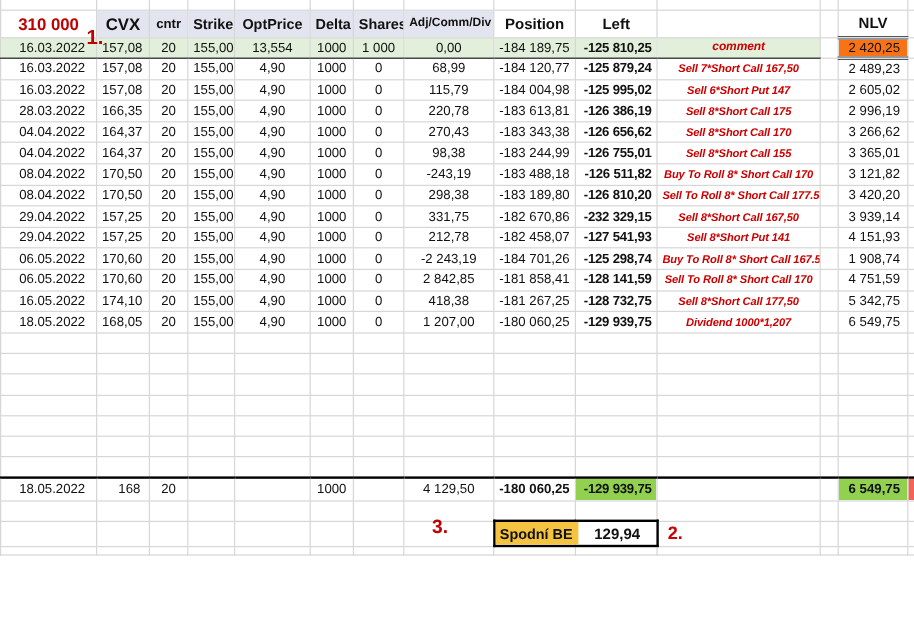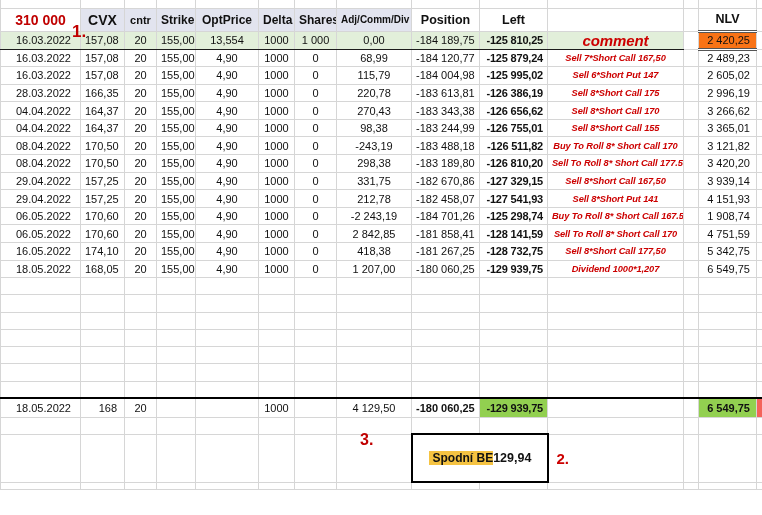--- a/index.html
+++ b/index.html
@@ -27,30 +27,30 @@
   .h-cvx { font-size:14px;margin-left:32px; }
   .h-cntr { font-size:11px; }
   .h-strike,.h-opt,.h-delta,.h-shares { font-size:12px; }
   .h-adj { font-size:10px; }
   .h-pos,.h-left,.h-nlv { font-size:12.5px; }
   tr.hdr td.h-nlv { border-bottom:3px double #555; }
   
   tr.hl td { background:#e2efda; border-top:1.5px solid #1c1c1c; border-bottom:1.5px solid #1c1c1c; }
   tr.hl td.c-gap, tr.hl td.c-sliver { background:#fff; border-top:1px solid #d6d6d6; border-bottom:1px solid #d6d6d6; }
   tr.hl td.c-nlv { background:#f97316; border-top:none; border-bottom:3px double #555; }
-  tr.hl td.c-comment { font-size:15px; font-weight:600; }
+  tr.hl td.c-comment { font-size:10px; font-weight:600; }
   tr.blank td { height:17.25px; }
   tr.sum td { height:19px; border-top:2.5px solid #000; }
   tr.sum td.c-position { font-weight:bold; }
   tr.sum td.c-left { background:#92d050; }
   tr.sum td.c-nlv { background:#92d050; font-weight:bold; }
   tr.sum td.c-sliver { background:#f4635a; }
   tr.gap-row td { height:17px; }
   tr.be-row td { height:21px; }
-  td.be-box { border:2.5px solid #000; padding:16px; }
+  td.be-box { border:2.5px solid #000; padding:0; }
   .be-flex { display:flex; width:100%; height:100%; align-items:center; }
   .be-label { flex:0 0 52%; background:#f5c342; font-weight:bold; font-size:12px; padding-left:4px; height:100%; display:flex; align-items:center; }
   .be-value { flex:1; text-align:center; font-weight:bold; font-size:12.5px; }
   td.be-note { color:#cc0000; font-weight:bold; font-style:normal; font-size:15px; text-align:left; padding-left:8px; }
   tr.tail td { height:7px; }
   .annot { position:absolute; color:#c00000; font-weight:bold; z-index:5; }
   #annot-1 { left:72px; top:22px; font-size:17px; }
   #annot-3 { left:360px; top:431px; font-size:16px; }
 </style>
 </head>
@@ -246,21 +246,21 @@
         <tr class="data-row">
           <td class="c-date">29.04.2022</td>
           <td class="c-cvx">157,25</td>
           <td class="c-cntr">20</td>
           <td class="c-strike">155,00</td>
           <td class="c-optprice">4,90</td>
           <td class="c-delta">1000</td>
           <td class="c-shares">0</td>
           <td class="c-adj">331,75</td>
           <td class="c-position">-182 670,86</td>
-          <td class="c-left">-127 329,15</td>
+          <td class="c-left">-232 329,15</td>
           <td class="c-comment">Sell 8*Short Call 167,50</td>
           <td class="c-gap"></td>
           <td class="c-nlv">3 939,14</td>
           <td class="c-sliver"></td>
         </tr>
         <tr class="data-row">
           <td class="c-date">29.04.2022</td>
           <td class="c-cvx">157,25</td>
           <td class="c-cntr">20</td>
           <td class="c-strike">155,00</td>

